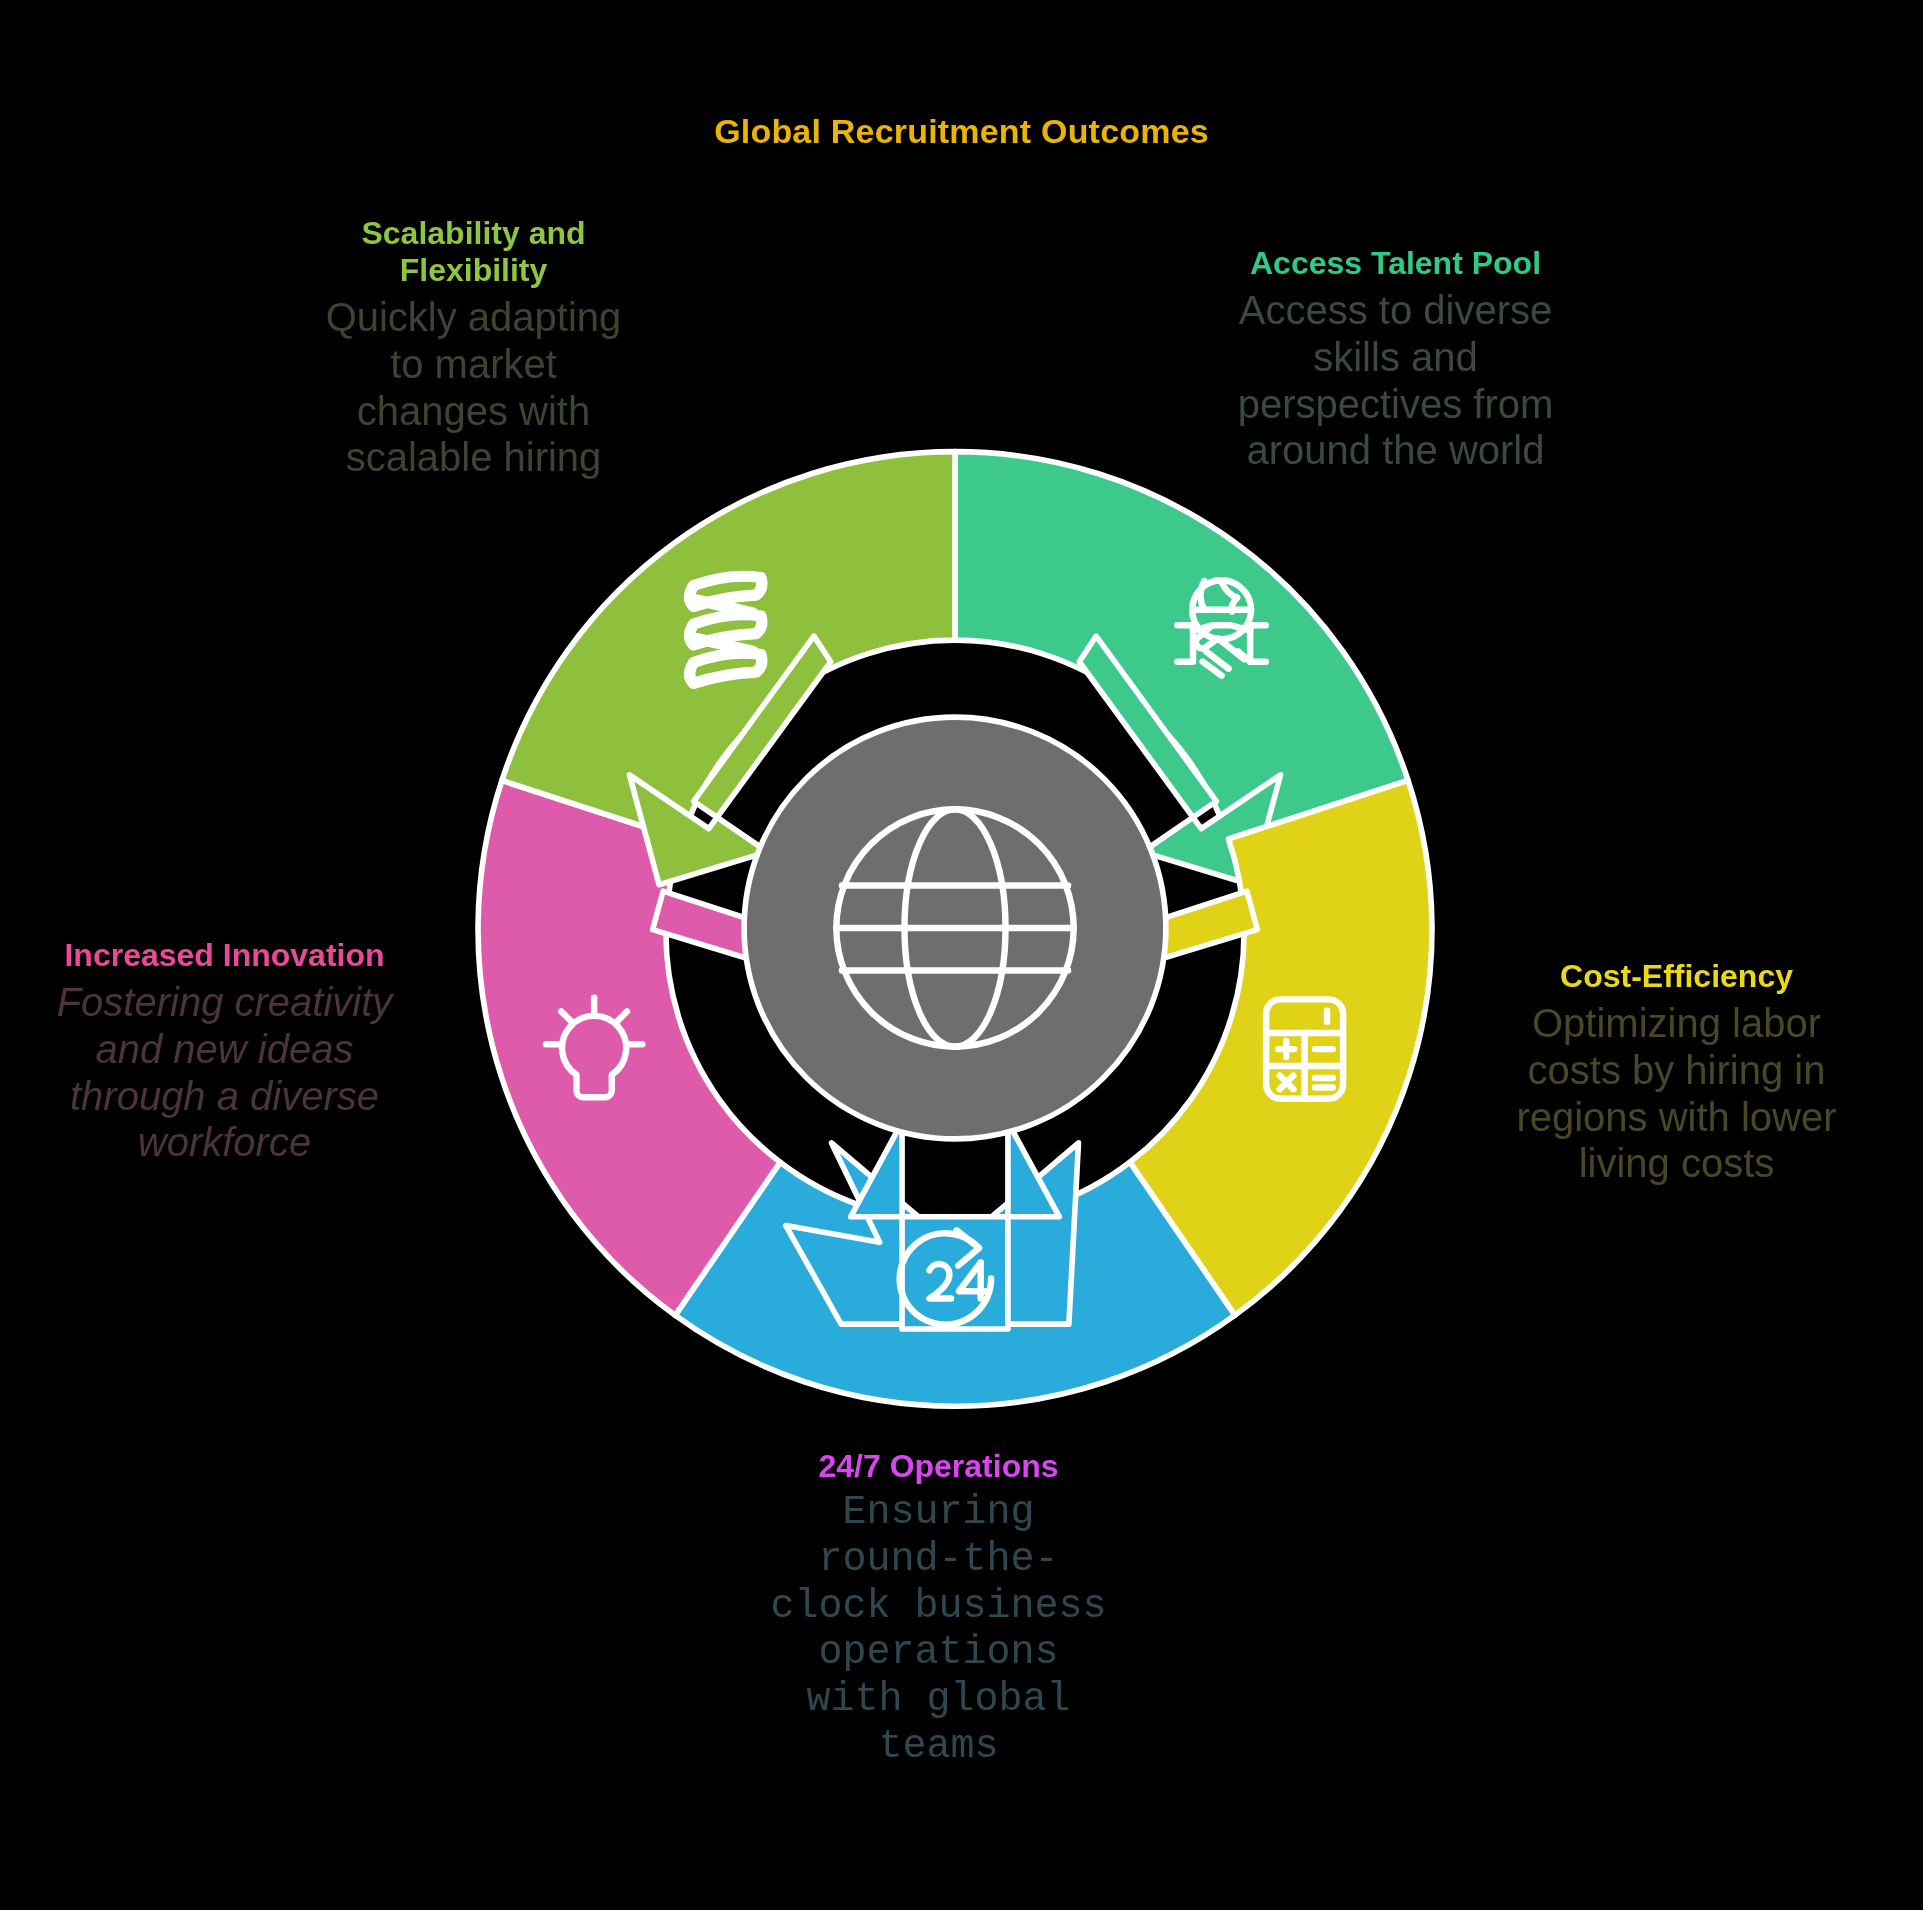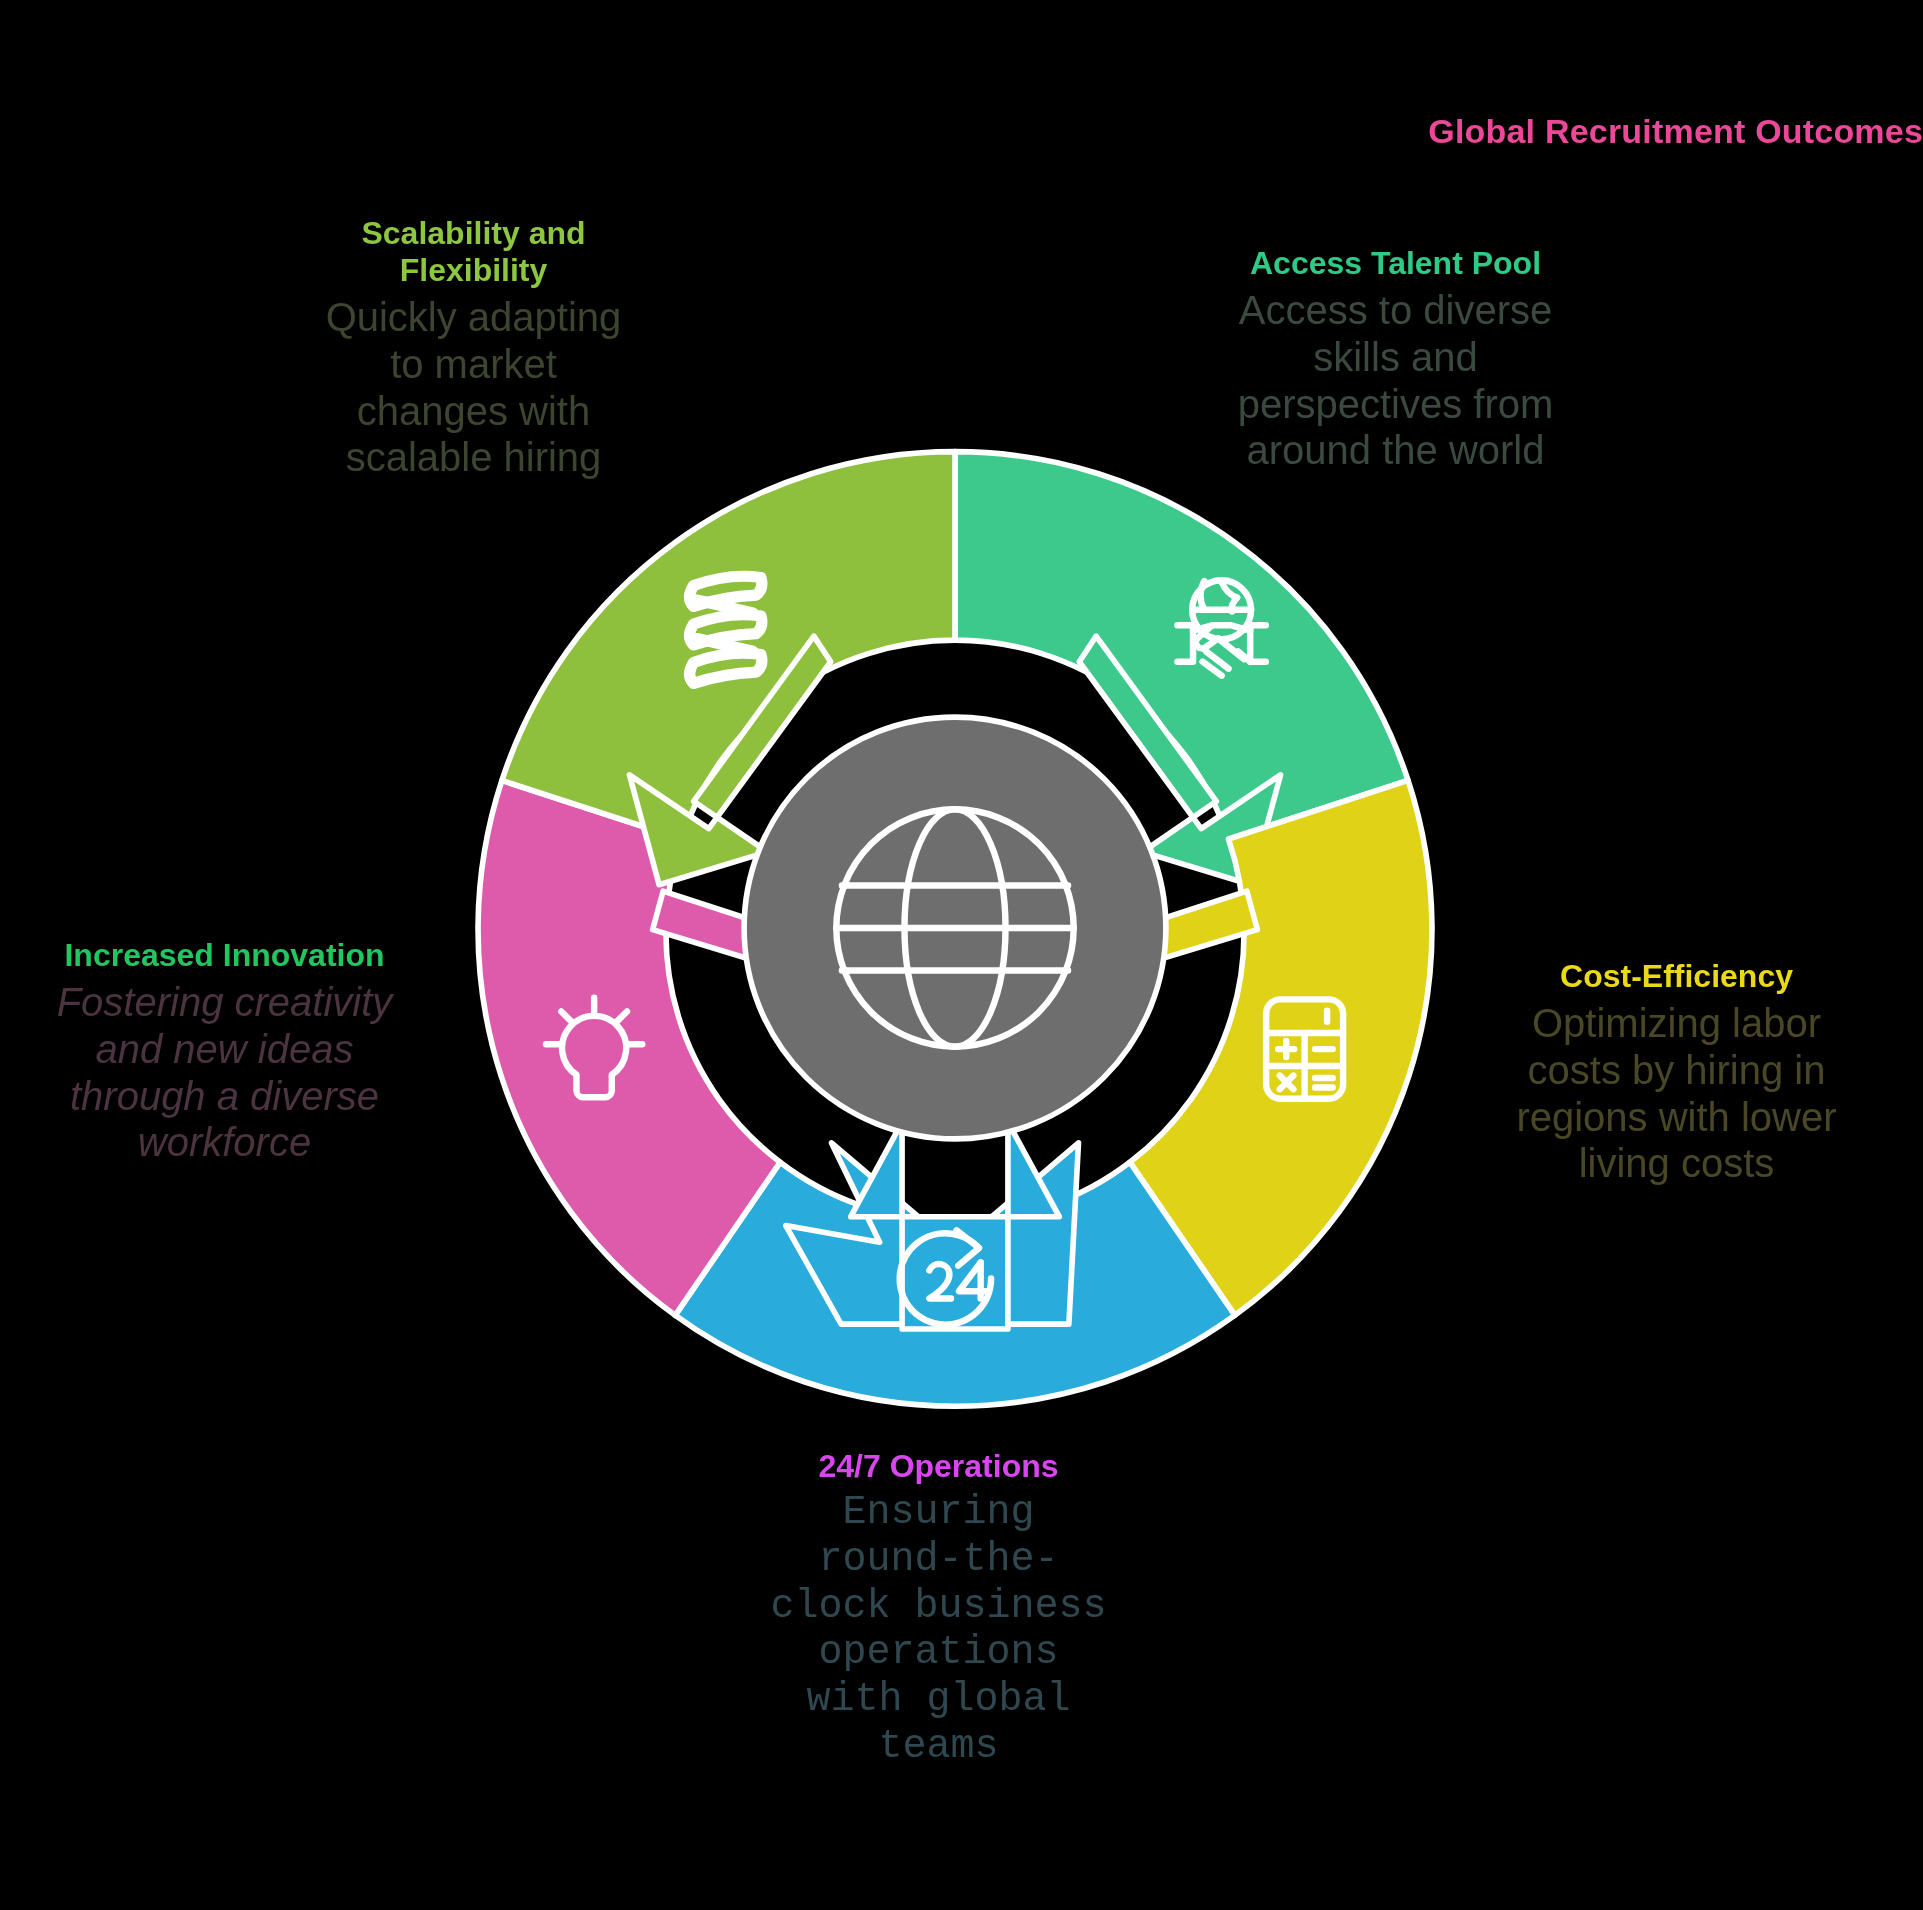--- a/index.html
+++ b/index.html
@@ -59,21 +59,21 @@
     left: 449px;
     top: 422px;
     width: 1012px;
     height: 1012px;
   }
   #wheel-svg { display: block; width: 100%; height: 100%; }
 </style>
 </head>
 <body style="background: rgb(0, 0, 0);">
 
-<div id="chart-title" style="color: #ec4899; text-align: right;">Global Recruitment Outcomes</div>
+<div id="chart-title" style="color: #eab308;">Global Recruitment Outcomes</div>
 
 <div id="wheel-wrap">
 <svg id="wheel-svg" viewBox="0 0 1262 1262" xmlns="http://www.w3.org/2000/svg">
 
   <g>
 
     <path fill="#3CC98B" stroke="#ffffff" stroke-width="7" stroke-linejoin="round" d="M 631 37
              A 594 594 0 0 1 1196 447
              L 972 520
              A 359 359 0 0 0 631 272
@@ -243,16 +243,16 @@
   <div class="c-title" style="color: rgb(235, 217, 25);">Cost-Efficiency</div>
   <div class="c-desc" style="color: rgb(74, 71, 39);">Optimizing labor costs by hiring in regions with lower living costs</div>
 </div>
 
 <div class="callout" id="callout-operations">
   <div class="c-title" style="color: #d946ef;">24/7 Operations</div>
   <div class="c-desc" style="color: rgb(47, 71, 79); font-family: Liberation Mono, monospace;">Ensuring round-the-clock business operations with global teams</div>
 </div>
 
 <div class="callout" id="callout-innovation">
-  <div class="c-title" style="color: #22c55e;">Increased Innovation</div>
+  <div class="c-title" style="color: #ec4899;">Increased Innovation</div>
   <div class="c-desc" style="color: rgb(76, 51, 64); font-style: italic;">Fostering creativity and new ideas through a diverse workforce</div>
 </div>
 
 
 </body></html>

